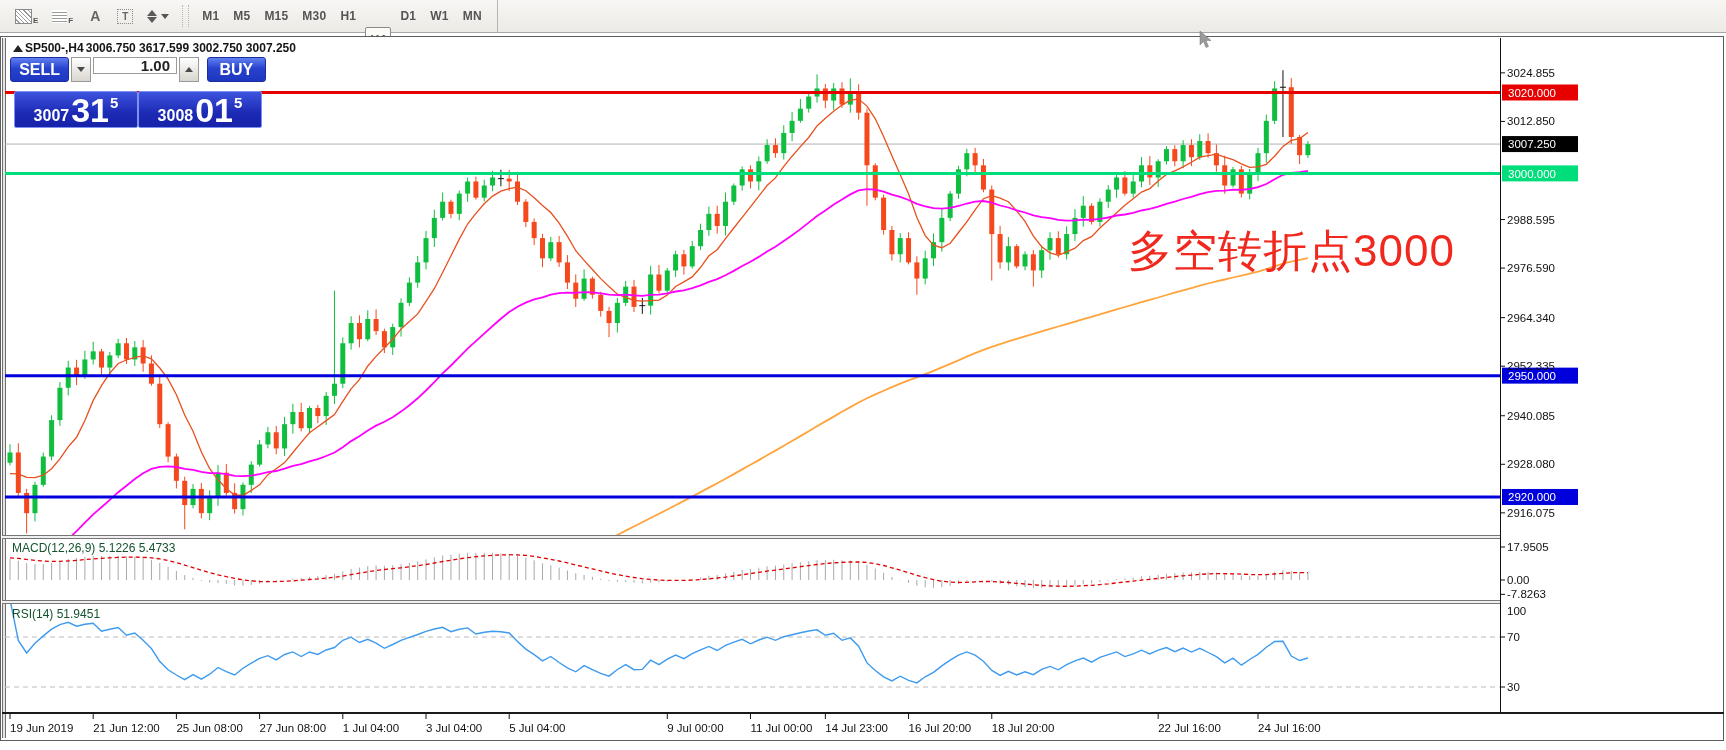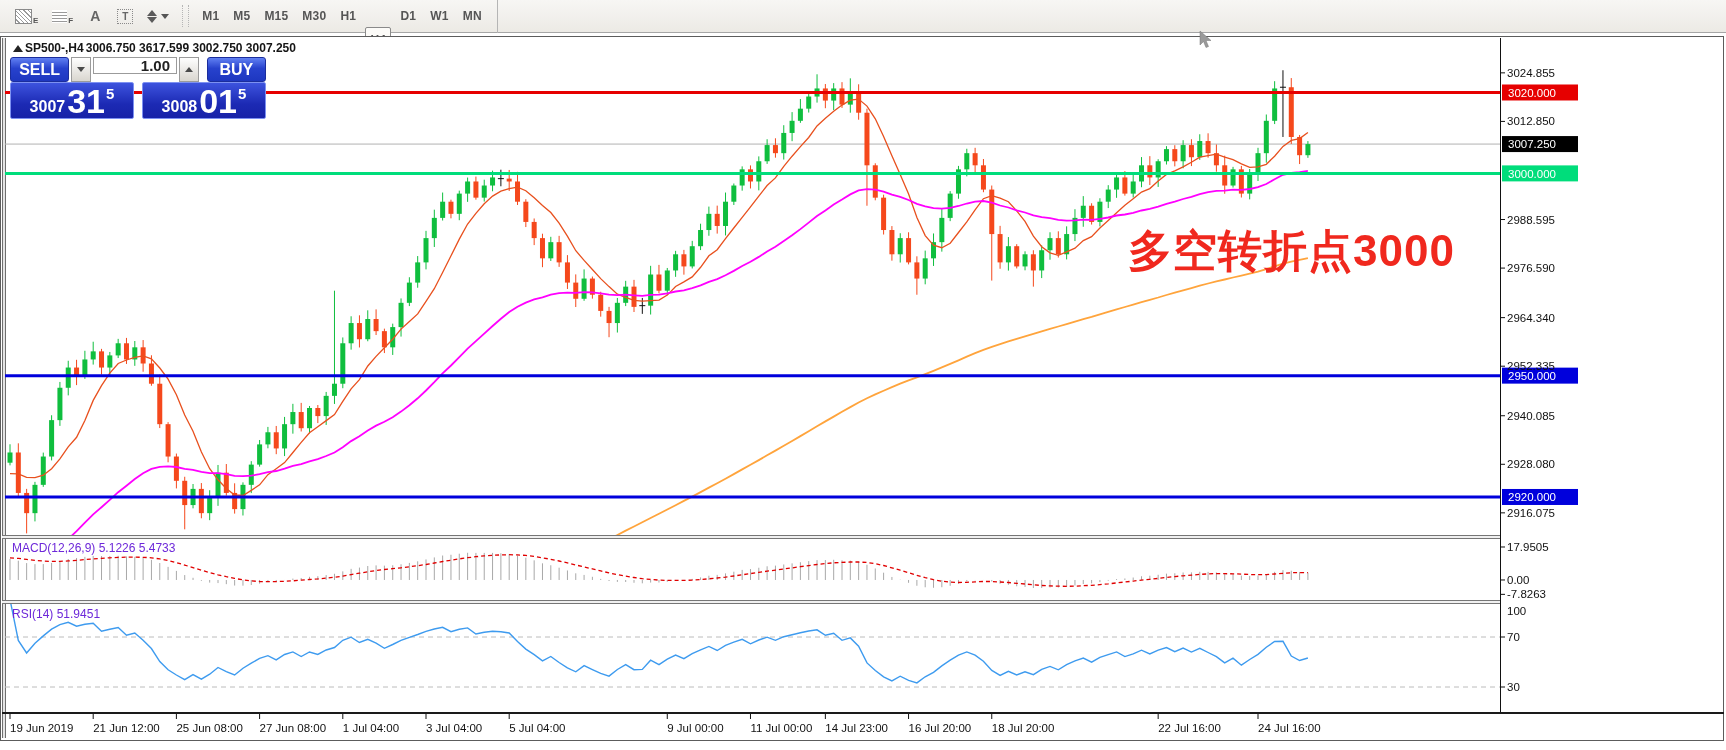--- a/index.html
+++ b/index.html
@@ -42,40 +42,40 @@
   .bottom-line{position:absolute;left:2px;top:712px;width:1722px;height:2px;background:#1a1a1a;}
   .axis-vline{position:absolute;left:1500px;top:38px;width:1px;height:674px;background:#111;}
 
   svg.chart{position:absolute;left:0;top:0;}
 
   
   .sym-header{position:absolute;left:13px;top:41px;font-size:12px;font-weight:bold;color:#151515;
               display:flex;align-items:center;gap:2px;justify-content:center;}
   .tri-up{width:0;height:0;border-left:5px solid transparent;border-right:5px solid transparent;
           border-bottom:7px solid #222;}
-  .ind-label{position:absolute;font-size:12px;color:#6d28d9;font-weight:400;}
+  .ind-label{position:absolute;font-size:12px;color:#14532d;font-weight:400;}
   .macd-label{left:12px;top:541px;}
   .rsi-label{left:12px;top:607px;}
-  .annotation{position:absolute;left:1128px;top:222px;font-size:44px;font-weight:bold;color:#f0281e;
+  .annotation{position:absolute;left:1128px;top:222px;font-size:44px;font-weight:normal;color:#f0281e;
               letter-spacing:1px;white-space:nowrap;}
 
   
   .trade-panel{position:absolute;left:10px;top:57px;width:256px;}
   .tp-row1{display:flex;height:25px;}
   .btn-blue{background:linear-gradient(#6080f2,#2742cd 45%,#1e37c0);border:1px solid #1b2d9c;border-radius:3px;
             color:#fff;font-size:16px;font-weight:bold;display:flex;align-items:center;justify-content:center;
             box-sizing:border-box;}
   .sell-btn{width:60px;} .buy-btn{width:60px;margin-left:8px;}
   .spin-btn{width:20px;background:linear-gradient(#fefefe,#d9d6cf);border:1px solid #9b9b9b;box-sizing:border-box;
             display:flex;align-items:center;justify-content:center;margin-left:2px;}
   .spin-btn .c-dn{width:0;height:0;border-left:4px solid transparent;border-right:4px solid transparent;border-top:5px solid #4a4a4a;}
   .spin-btn .c-up{width:0;height:0;border-left:4px solid transparent;border-right:4px solid transparent;border-bottom:5px solid #4a4a4a;}
   .vol-input{width:84px;height:17px;border:1px solid #9b9b9b;box-sizing:border-box;text-align:right;
              font-size:15px;font-weight:600;padding:0 6px;margin-left:2px;font-family:"Liberation Sans",sans-serif;color:#222;background:#fff;}
-  .tp-row2{display:flex;margin-top:0;gap:8px;}
+  .tp-row2{display:flex;margin-top:9px;justify-content:center;}
   .price-tile{width:124px;height:37px;background:linear-gradient(#3d53de,#1c2ab4 60%,#1722a8);
               border:1px solid #7d91f2;border-radius:2px;box-sizing:border-box;color:#fff;
               display:flex;align-items:flex-end;justify-content:center;padding-bottom:2px;cursor:default;}
   .pt-small{font-size:16px;font-weight:bold;margin-right:2px;line-height:1.1;}
   .pt-big{font-size:34px;font-weight:bold;line-height:0.82;}
   .pt-sup{font-size:15px;font-weight:bold;position:relative;top:-14px;margin-left:1px;}
 </style>
 </head>
 <body>
 

